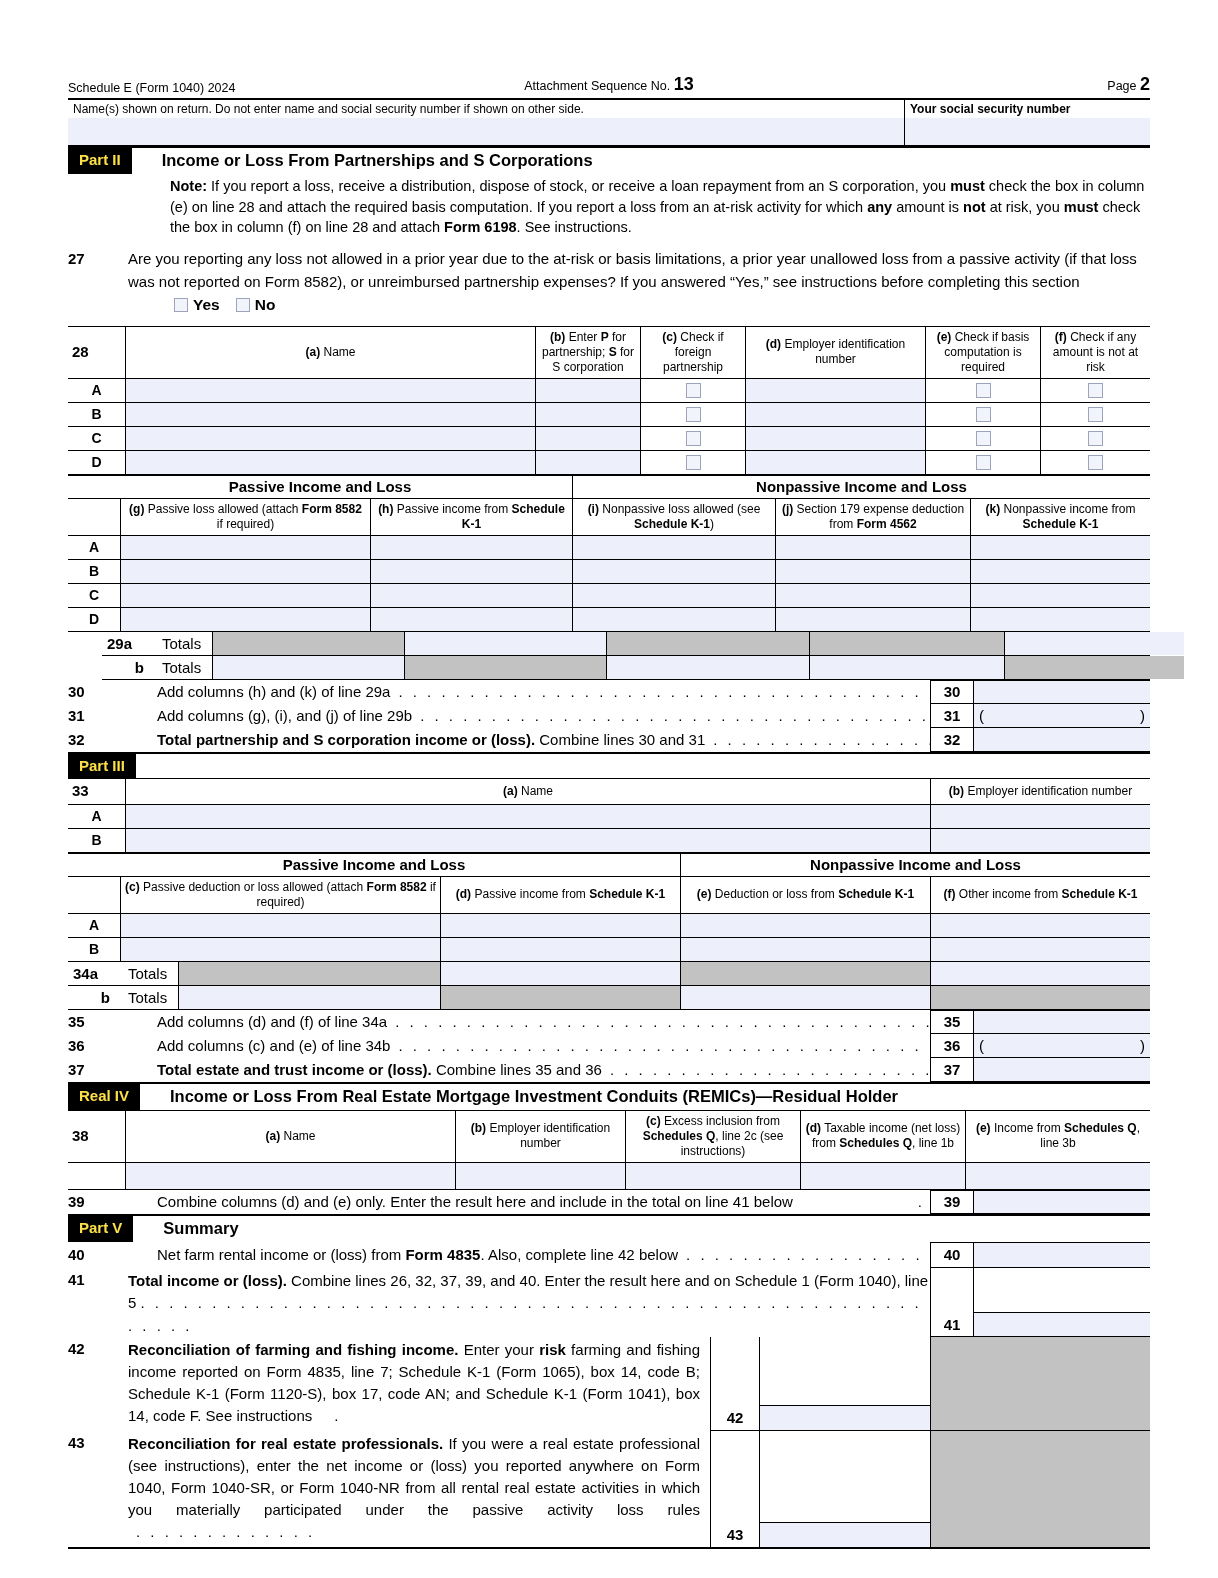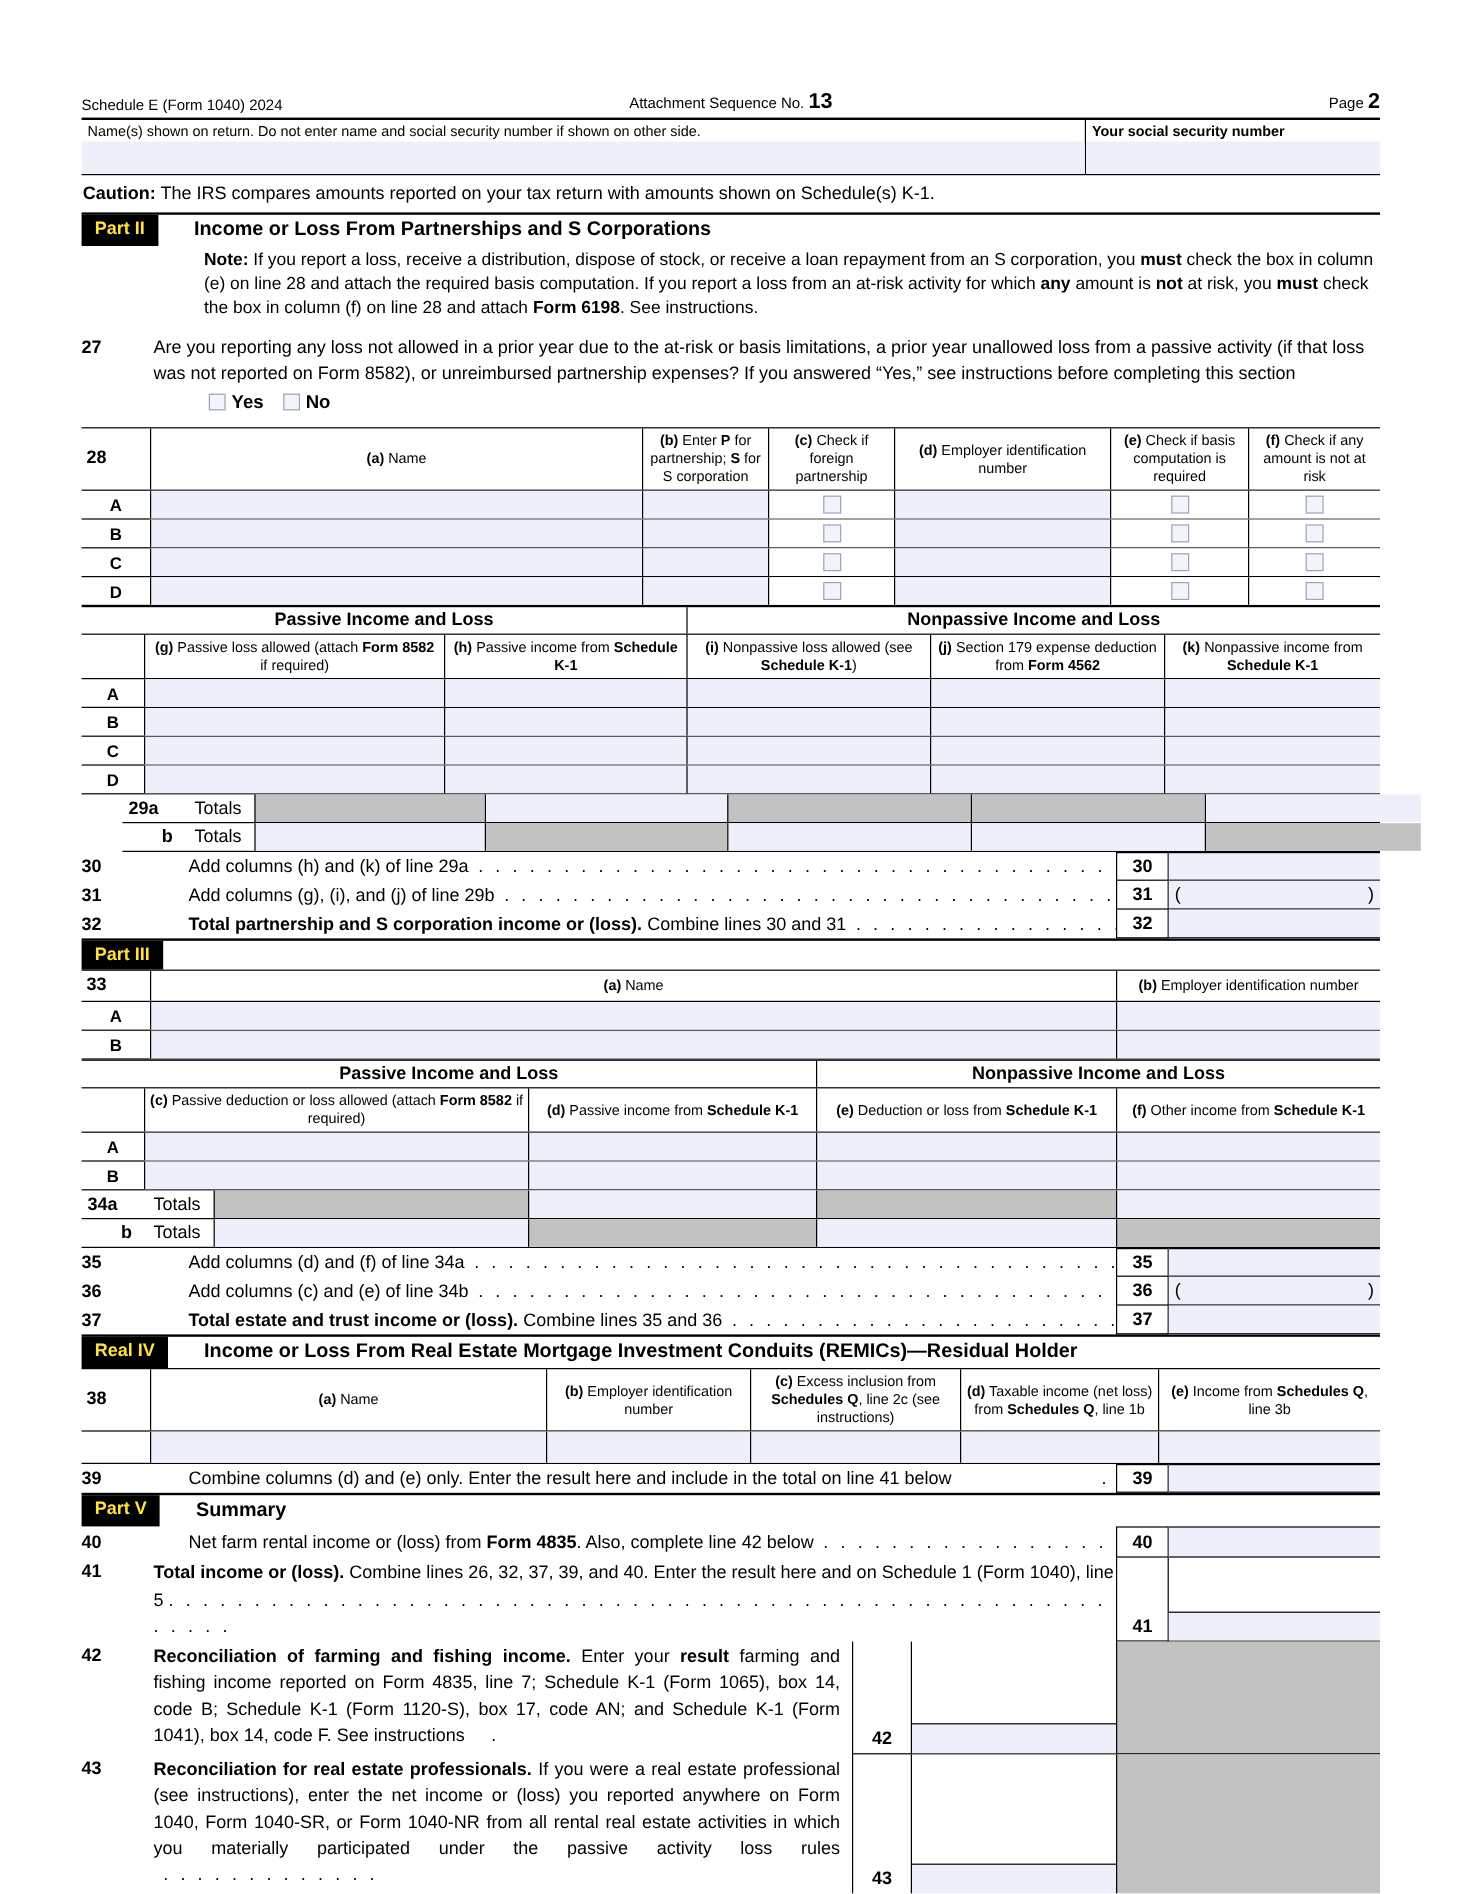--- a/index.html
+++ b/index.html
@@ -139,21 +139,20 @@
     <div class="col l">
       <div class="flabel">Name(s) shown on return. Do not enter name and social security number if shown on other side.</div>
       <div class="finput"></div>
     </div>
     <div class="col">
       <div class="flabel fss">Your social security number</div>
       <div class="finput"></div>
     </div>
   </div>
 
-  <div class="caution"><b>Caution:</b><span> The IRS compares amounts reported on your tax return with amounts shown on Schedule(s) K-1.</span></div>
 
   <div class="pbar">
     <div class="plabel">Part II</div>
     <div class="ptitle">Income or Loss From Partnerships and S Corporations</div>
   </div>
   <div class="note"><b>Note:</b><span> If you report a loss, receive a distribution, dispose of stock, or receive a loan repayment from an S corporation, you </span><b>must</b><span> check the box in column (e) on line 28 and attach the required basis computation. If you report a loss from an at-risk activity for which </span><b>any</b><span> amount is </span><b>not</b><span> at risk, you </span><b>must</b><span> check the box in column (f) on line 28 and attach </span><b>Form 6198</b><span>. See instructions.</span></div>
 
   <div class="q27">
     <div class="no">27</div>
     <div class="qt"><span>Are you reporting any loss not allowed in a prior year due to the at-risk or basis limitations, a prior year unallowed loss from a passive activity (if that loss was not reported on Form 8582), or unreimbursed partnership expenses? If you answered “Yes,” see instructions before completing this section</span><span class="yn"><span class="cb"></span><b>Yes</b><span class="cb"></span><b>No</b></span></div>
@@ -513,21 +512,21 @@
     <div class="no">41</div>
     <div class="body"><b>Total income or (loss).</b><span> Combine lines 26, 32, 37, 39, and 40. Enter the result here and on Schedule 1 (Form 1040), line 5 </span><span class="ilead">. . . . . . . . . . . . . . . . . . . . . . . . . . . . . . . . . . . . . . . . . . . . . . . . . . . . . . . . . . . .</span></div>
     <div class="nbox">41</div>
     <div class="amt">
         <div class="fill"></div>
       </div>
   </div>
 
   <div class="recon recon42">
     <div class="no">42</div>
-    <div class="desc"><b>Reconciliation of farming and fishing income.</b><span> Enter your </span><b>result</b><span> farming and fishing income reported on Form 4835, line 7; Schedule K-1 (Form 1065), box 14, code B; Schedule K-1 (Form 1120-S), box 17, code AN; and Schedule K-1 (Form 1041), box 14, code F. See instructions</span><span class="dotspace">.</span></div>
+    <div class="desc"><b>Reconciliation of farming and fishing income.</b><span> Enter your </span><b>risk</b><span> farming and fishing income reported on Form 4835, line 7; Schedule K-1 (Form 1065), box 14, code B; Schedule K-1 (Form 1120-S), box 17, code AN; and Schedule K-1 (Form 1041), box 14, code F. See instructions</span><span class="dotspace">.</span></div>
     <div class="ncol">42</div>
     <div class="acol">
         <div class="fill"></div>
       </div>
     <div class="gcol"></div>
   </div>
 
   <div class="recon recon43">
     <div class="no">43</div>
     <div class="desc"><b>Reconciliation for real estate professionals.</b><span> If you were a real estate professional (see instructions), enter the net income or (loss) you reported anywhere on Form 1040, Form 1040-SR, or Form 1040-NR from all rental real estate activities in which you materially participated under the passive activity loss rules</span><span class="ilead43" style="display:inline-block;max-width:190px;overflow:hidden;white-space:nowrap;vertical-align:bottom;">. . . . . . . . . . . . . . . . . . . . . . . . . . . . . . . . . . . . . . . . . . . . . . . . . . . . . . . . . . . .</span></div>

